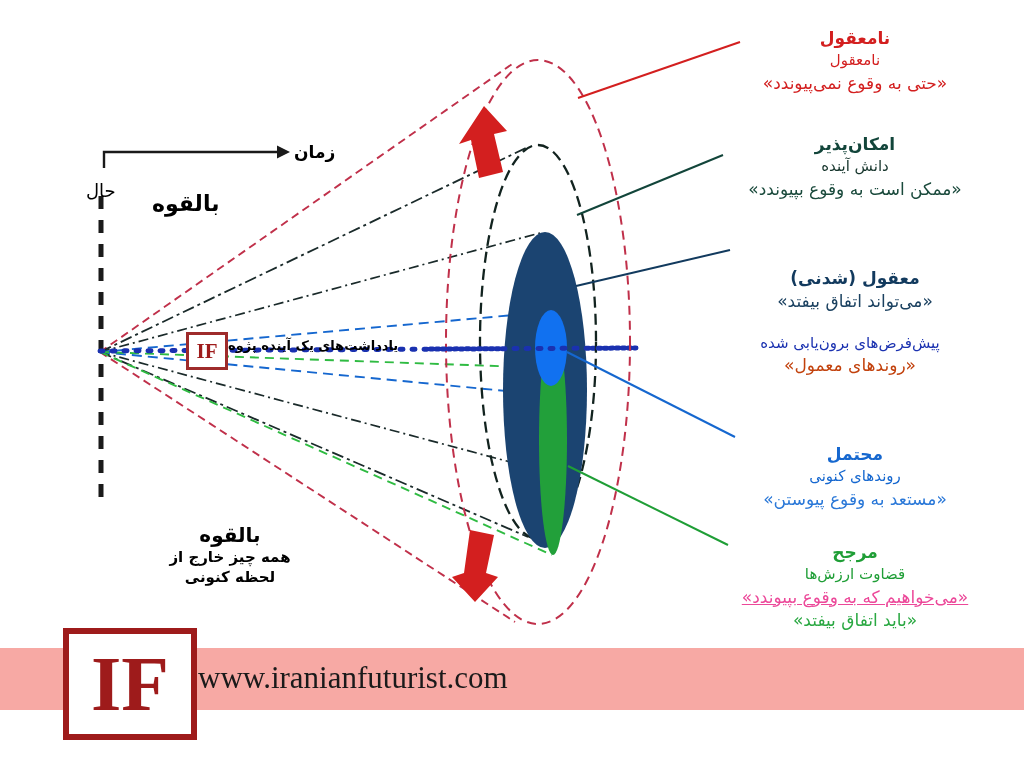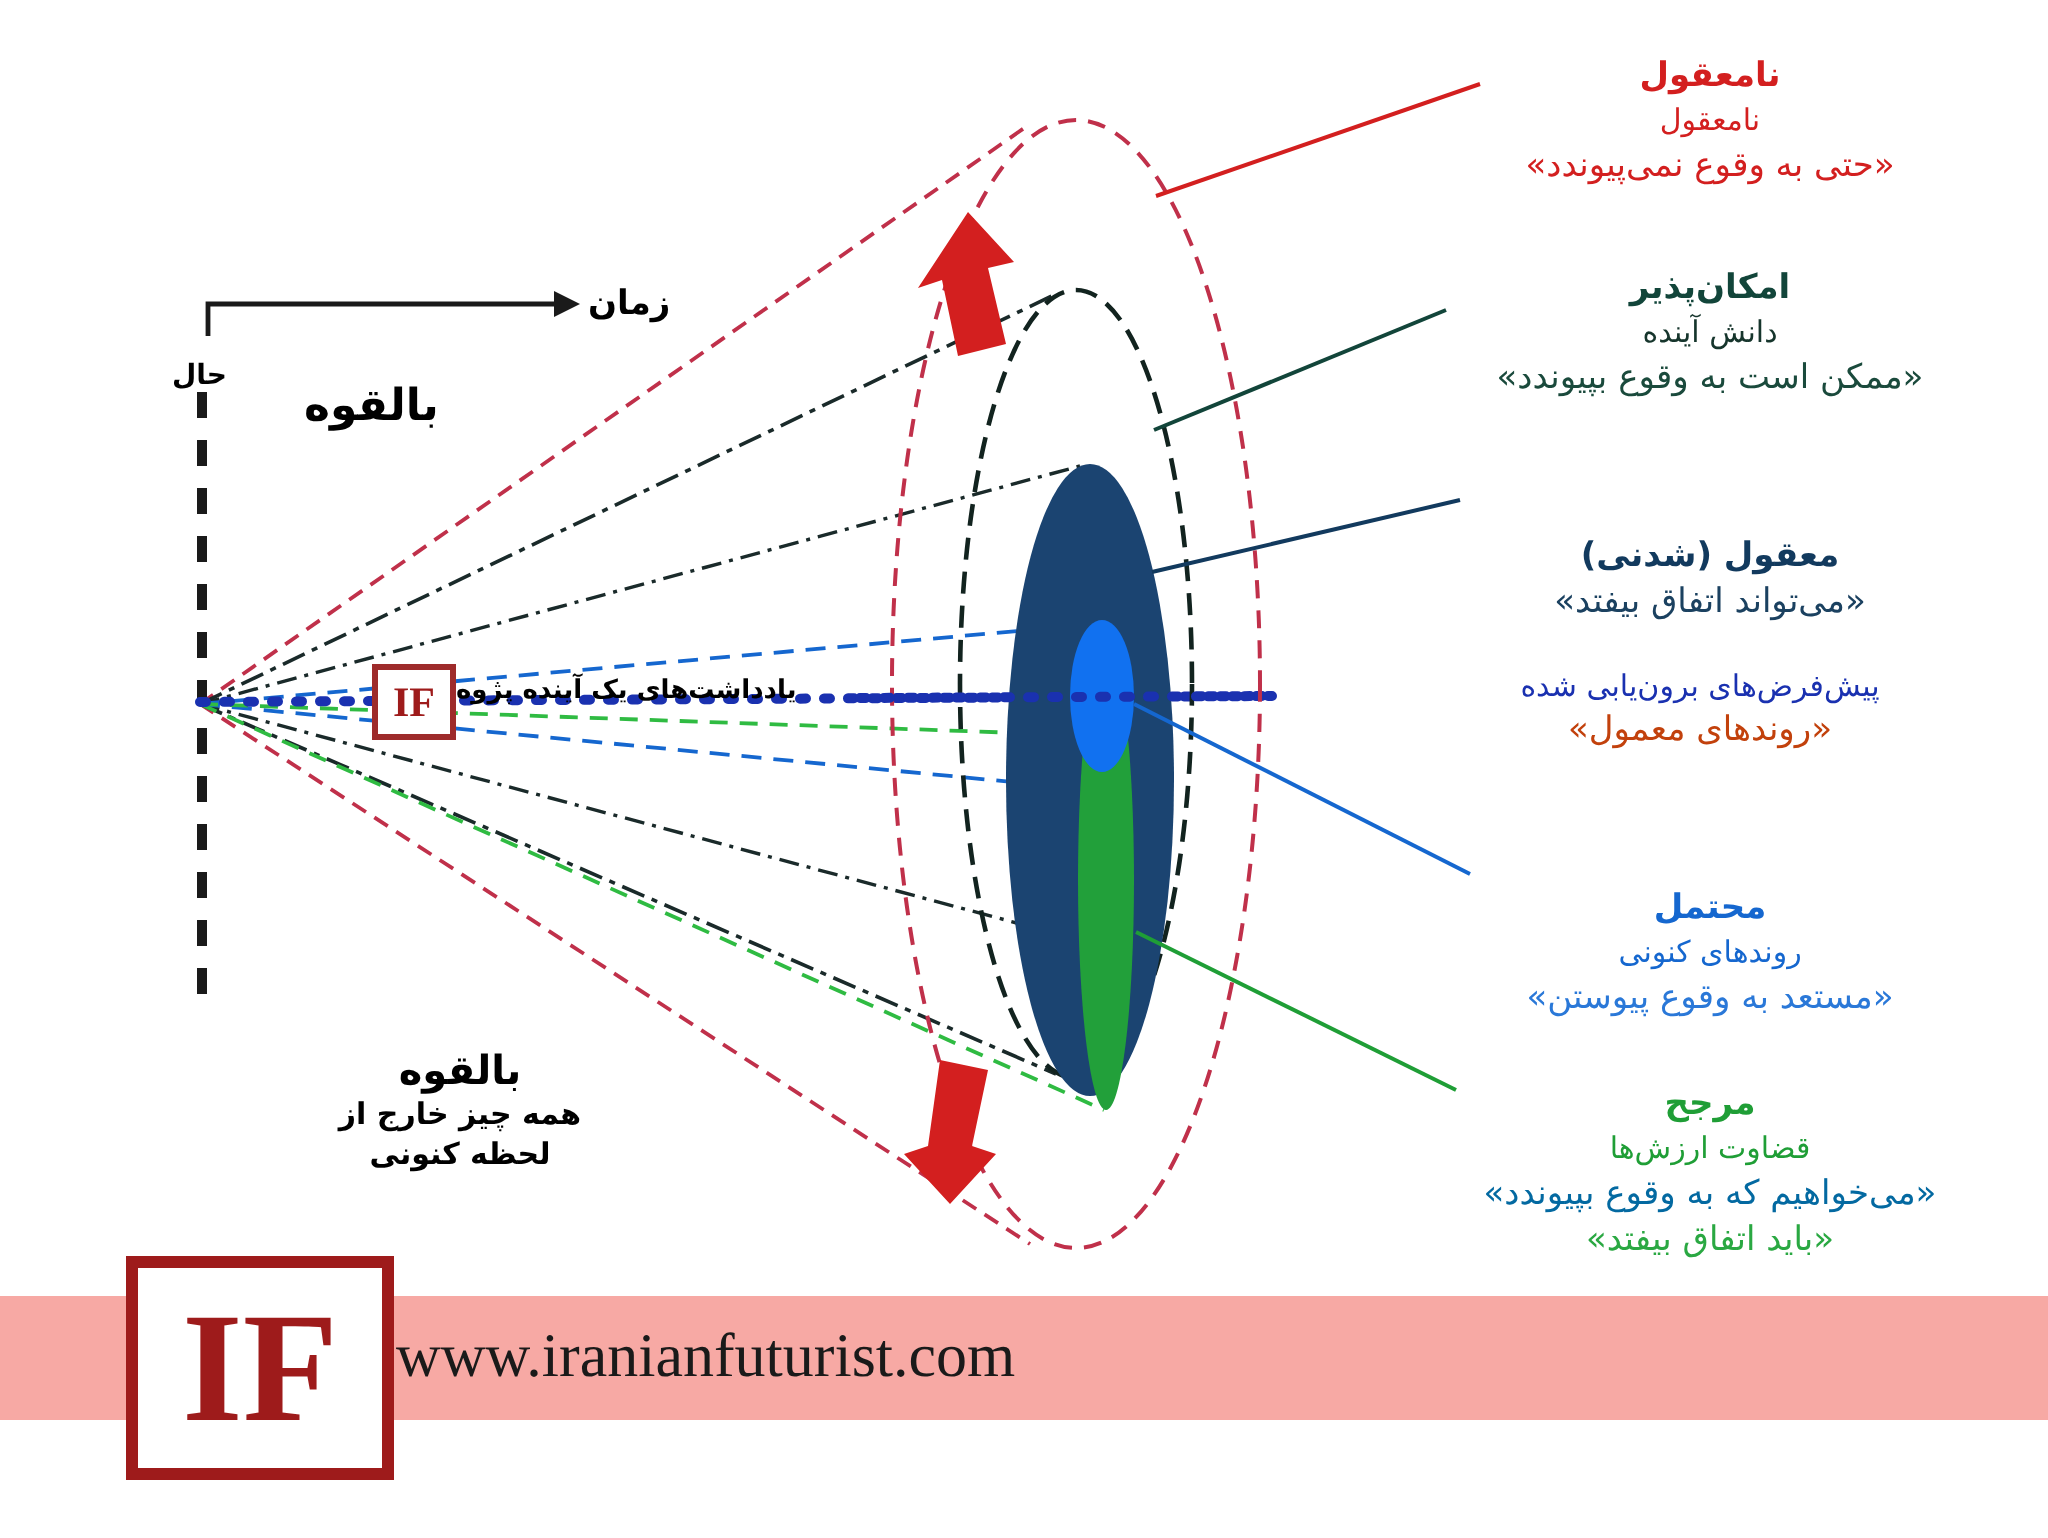--- a/index.html
+++ b/index.html
@@ -10,21 +10,21 @@
 
   
   .label-block{position:absolute;text-align:center;direction:rtl;}
   .lb-title{font-weight:bold;font-size:17px;line-height:1.25;letter-spacing:.2px;}
   .lb-sub{font-size:15px;line-height:1.35;margin-top:1px;}
   .lb-quote{font-size:17px;line-height:1.35;margin-top:1px;}
 
   
   .ann{position:absolute;direction:rtl;color:#000;}
   .ann-time{font-size:17px;font-weight:bold;}
-  .ann-now{font-size:14px;font-weight:bold;}
+  .ann-now{font-size:18px;font-weight:normal;}
   .ann-pot-top{font-size:22px;font-weight:bold;}
   .ann-pot-bot{font-size:20px;font-weight:bold;text-align:center;line-height:1.3;}
   .ann-pot-bot .sub{font-size:15px;font-weight:bold;}
 
   .if-note{position:absolute;direction:rtl;font-size:13px;font-weight:bold;color:#000;
            white-space:nowrap;}
   .if-box{position:absolute;border:3px solid #9e2b2b;background:#fff;
           display:flex;align-items:center;justify-content:center;
           font-family:"Liberation Serif","DejaVu Serif",serif;
           font-weight:bold;color:#9e1b1b;}
@@ -144,21 +144,21 @@
 
   <div class="label-block" style="left:700px;top:444px;width:310px;">
     <div class="lb-title" style="color:#1567cf;">محتمل</div>
     <div class="lb-sub" style="color:#1567cf;">روندهای کنونی</div>
     <div class="lb-quote" style="color:#2a78d8;">«مستعد به وقوع پیوستن»</div>
   </div>
 
   <div class="label-block" style="left:700px;top:542px;width:310px;">
     <div class="lb-title" style="color:#1f9e36;">مرجح</div>
     <div class="lb-sub" style="color:#1f9e36;">قضاوت ارزش‌ها</div>
-    <div class="lb-quote" style="color:#0369a1;">«می‌خواهیم که به وقوع بپیوندد»</div>
+    <div class="lb-quote" style="color:#ec4899;text-decoration:underline;">«می‌خواهیم که به وقوع بپیوندد»</div>
     <div class="lb-quote" style="color:#2aa842;">«باید اتفاق بیفتد»</div>
   </div>
 
   <div id="banner"></div>
   <div id="banner-logo">
     <span>IF</span>
   </div>
   <div id="banner-url">www.iranianfuturist.com</div>
 
 </div>

